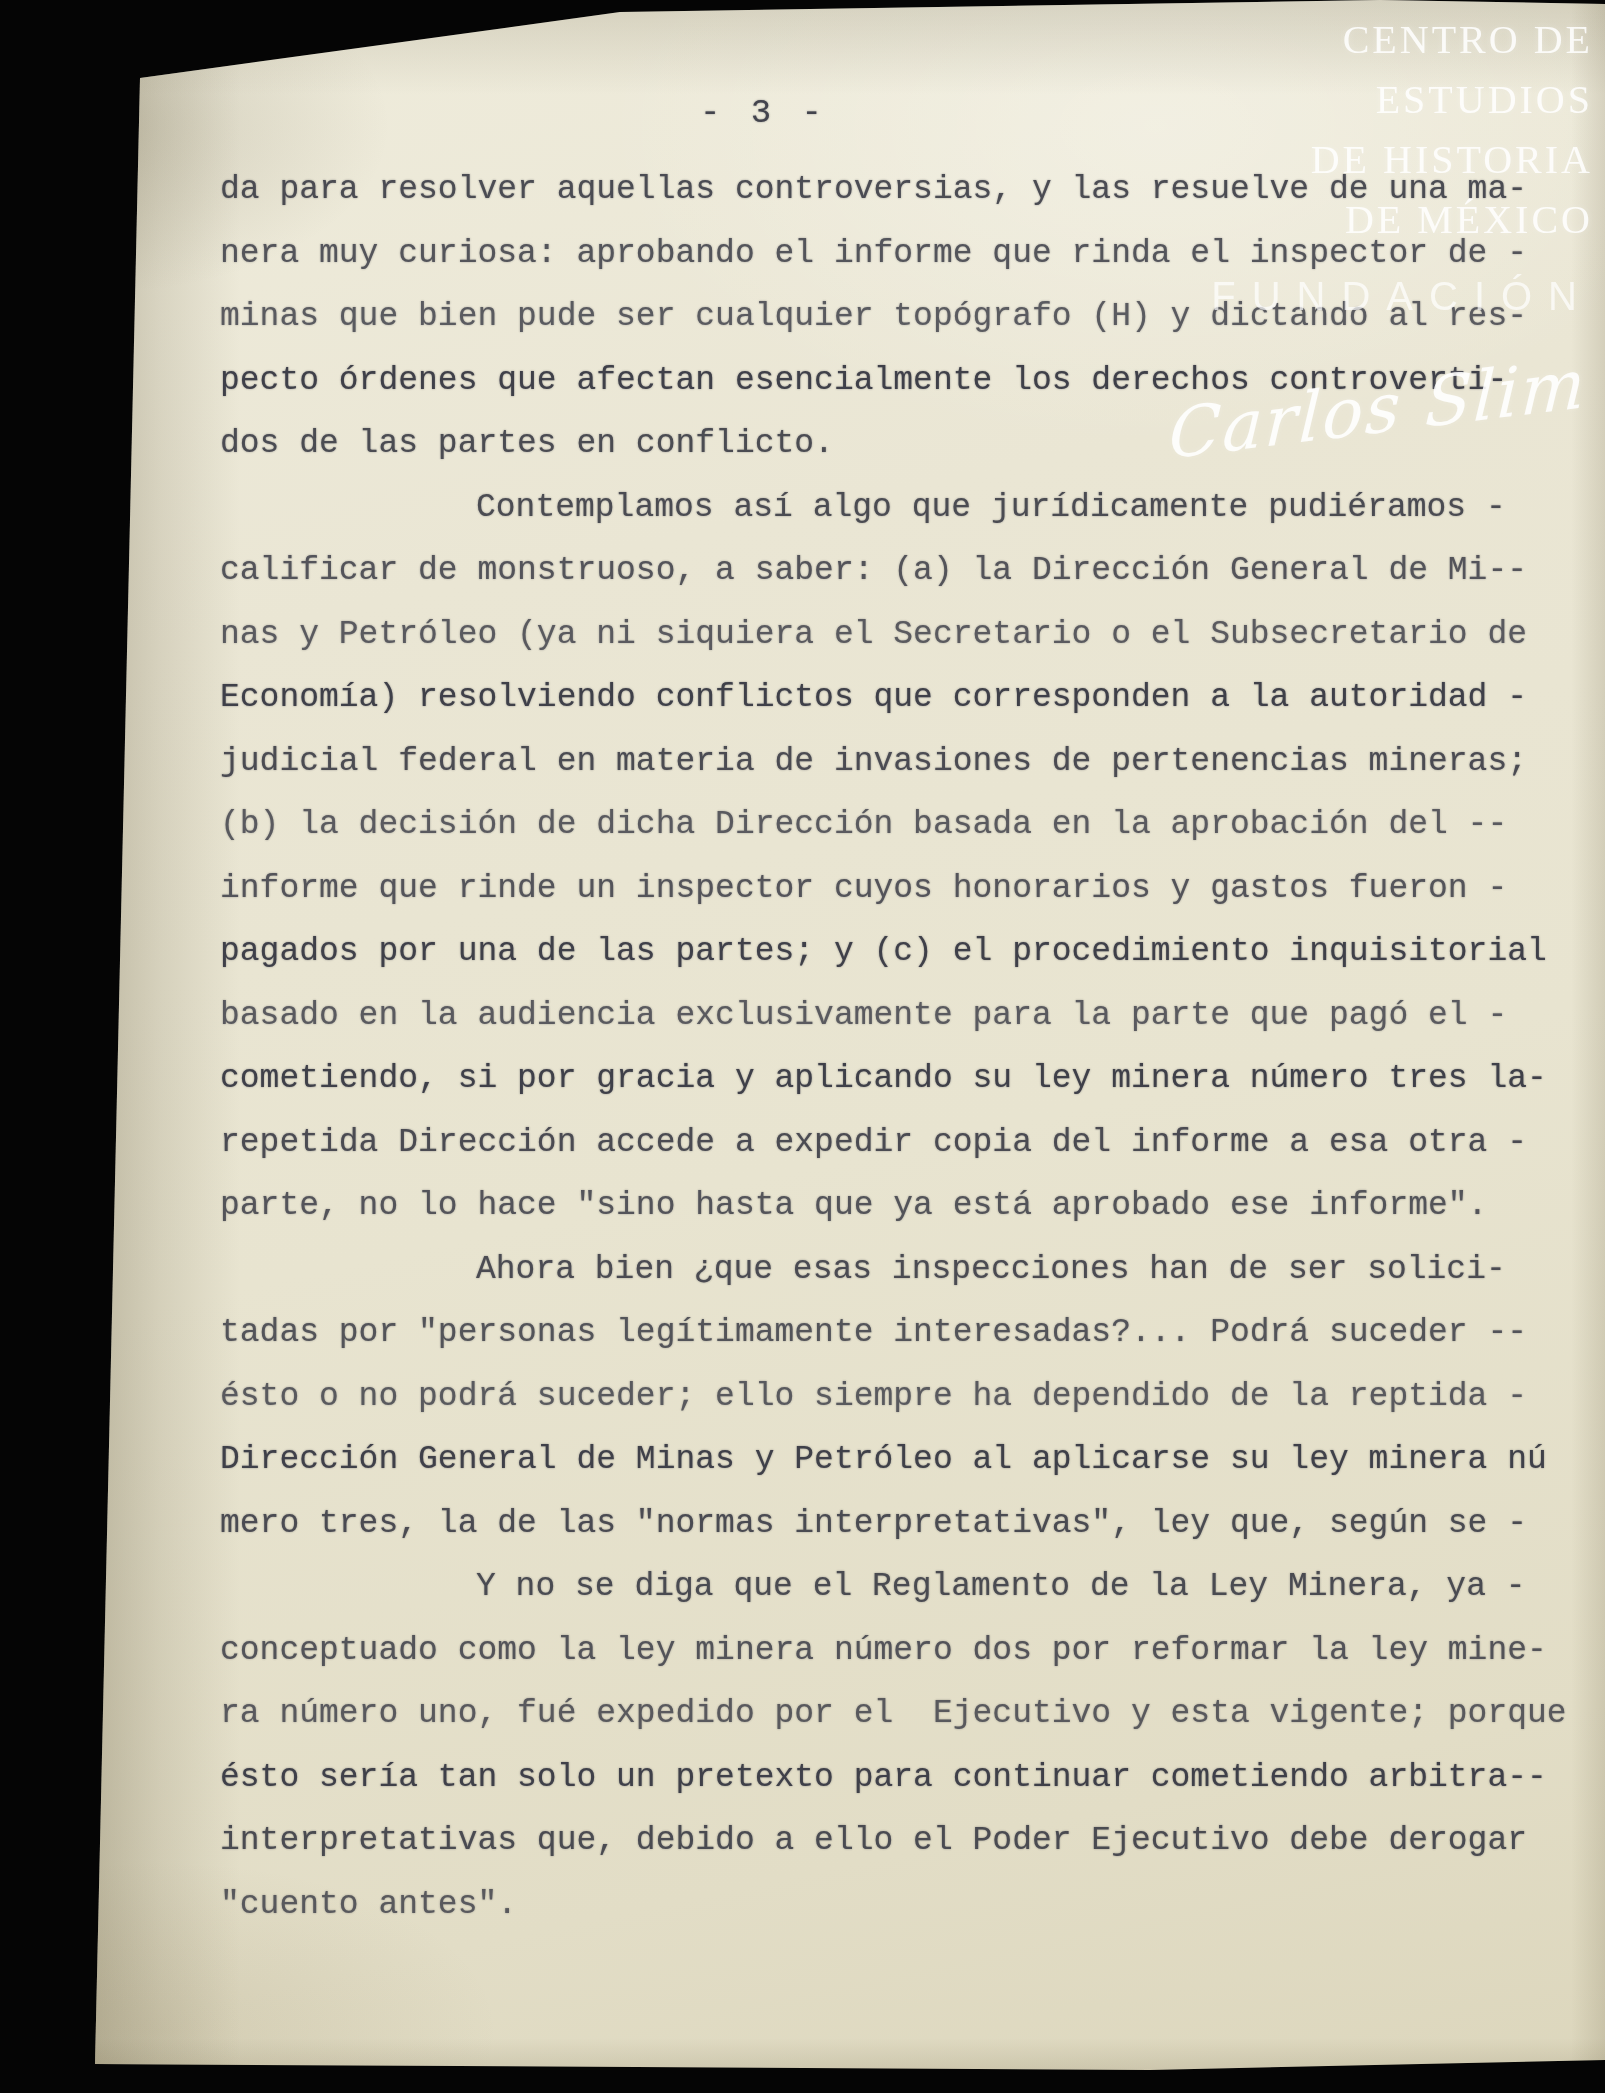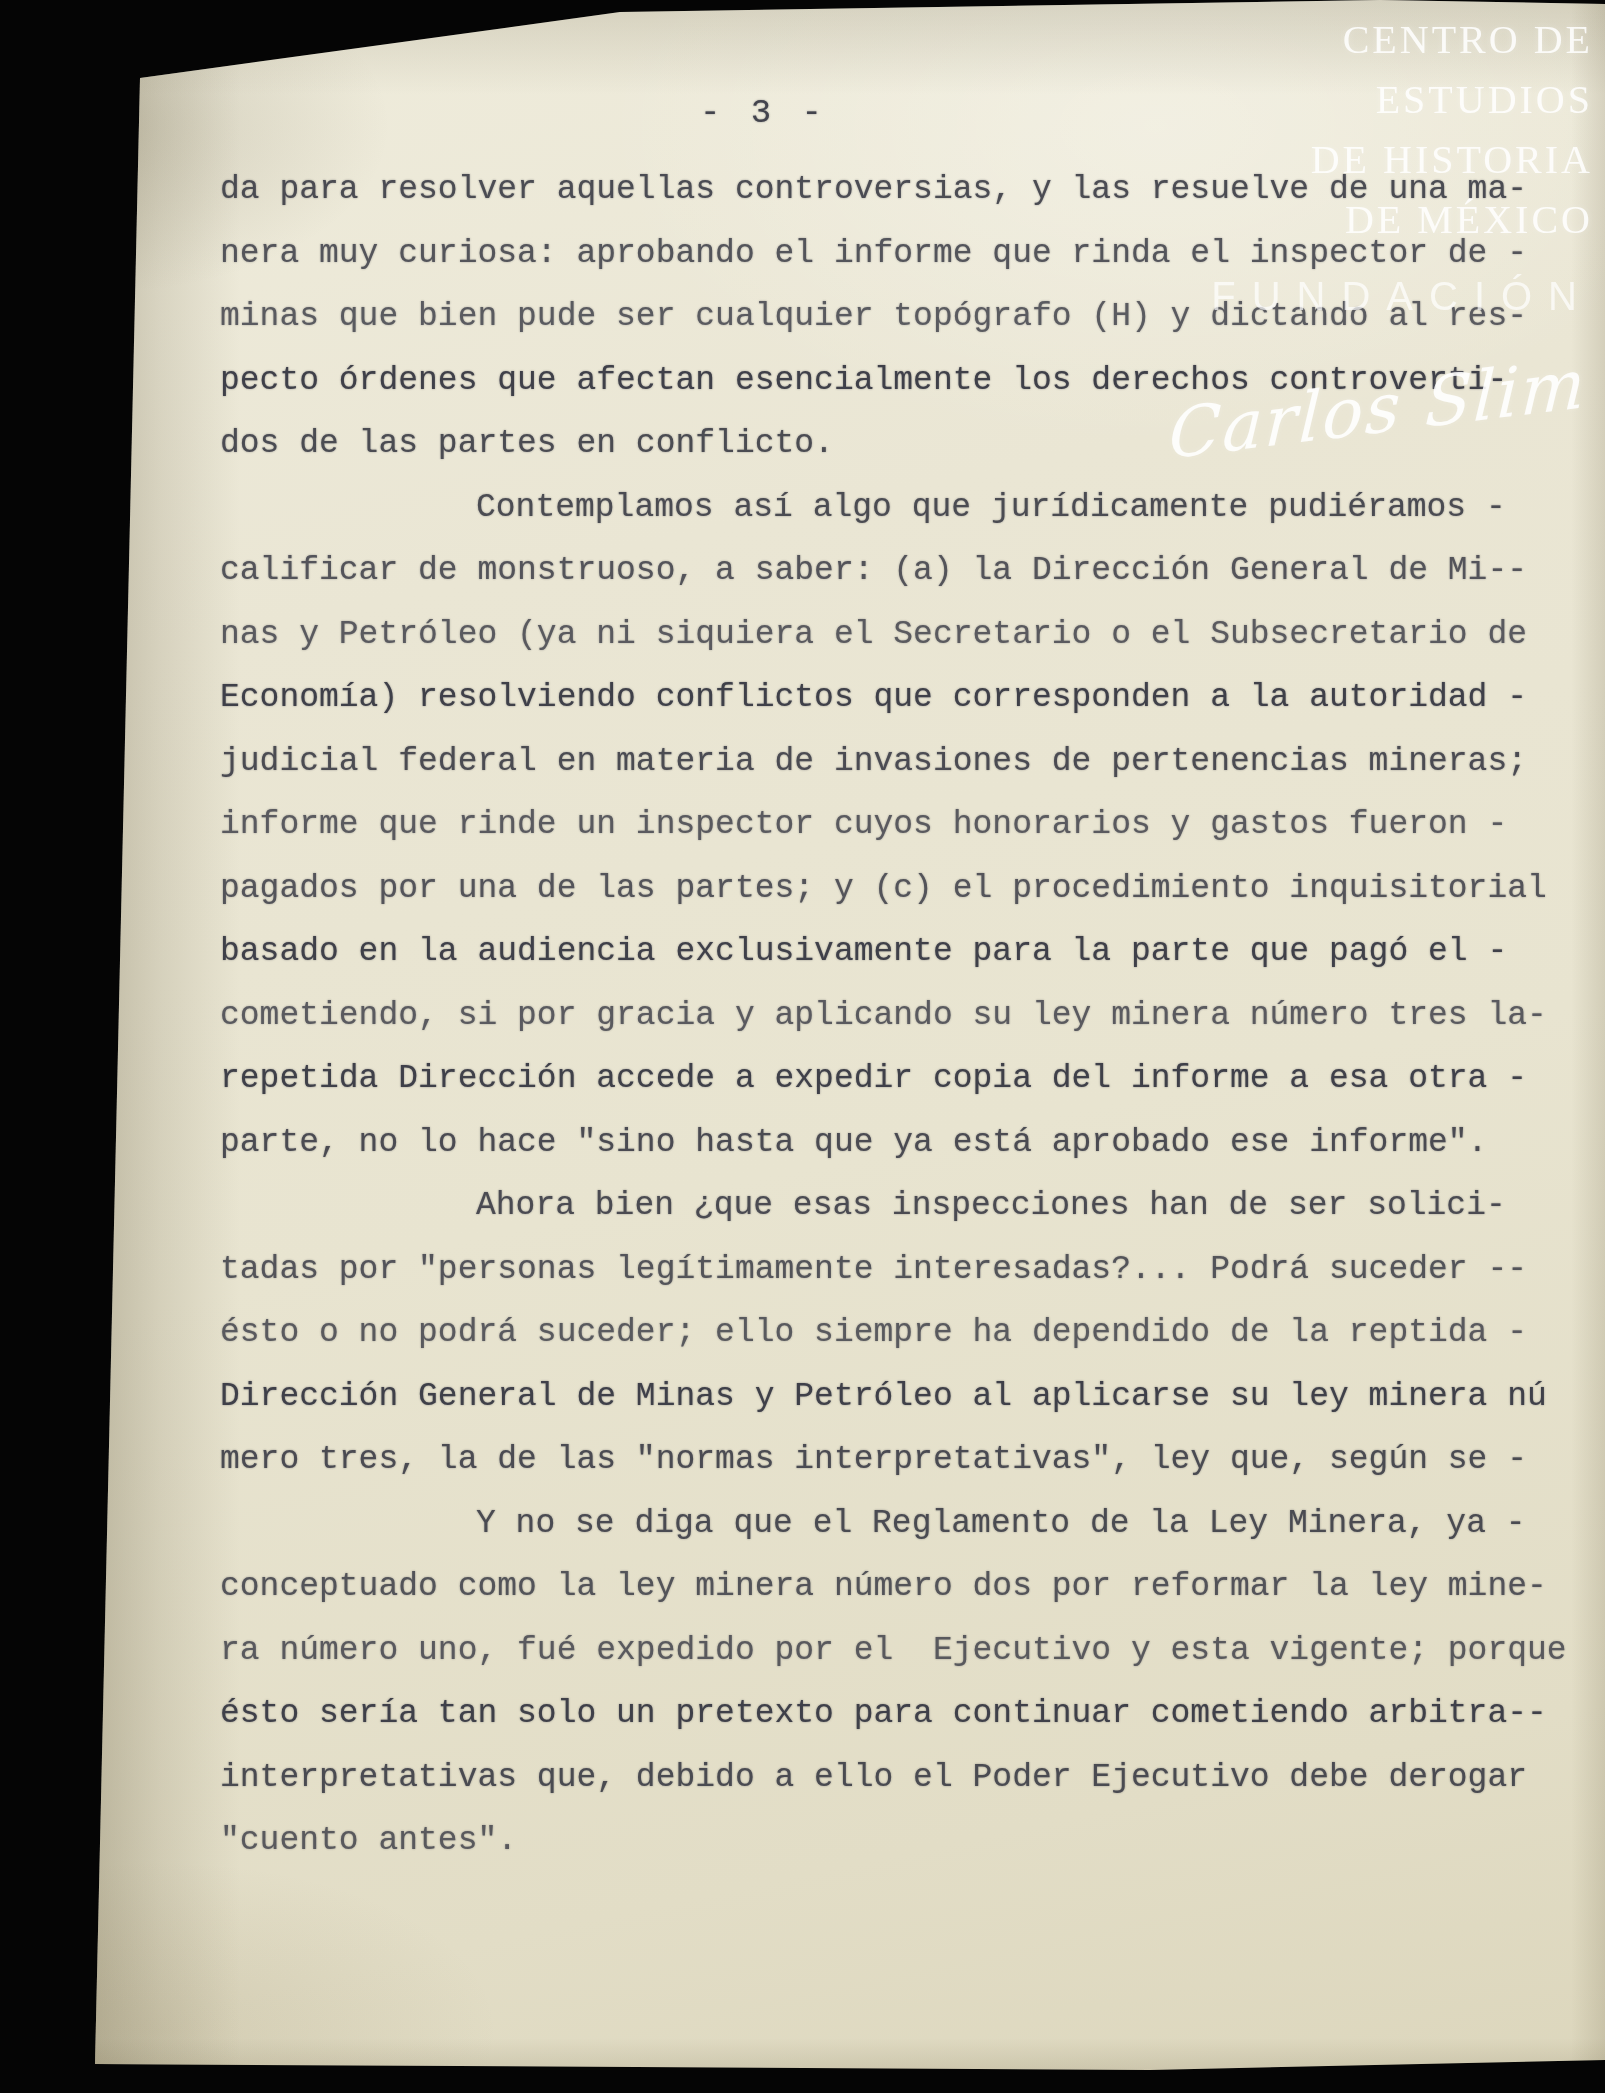--- a/index.html
+++ b/index.html
@@ -96,20 +96,21 @@
         <div class="line">minas que bien pude ser cualquier topógrafo (H) y dictando al res-</div>
         <div class="line">pecto órdenes que afectan esencialmente los derechos controverti-</div>
         <div class="line">dos de las partes en conflicto.</div>
       </div>
       <div class="para indent">
         <div class="line">Contemplamos así algo que jurídicamente pudiéramos -</div>
         <div class="line">calificar de monstruoso, a saber: (a) la Dirección General de Mi--</div>
         <div class="line">nas y Petróleo (ya ni siquiera el Secretario o el Subsecretario de</div>
         <div class="line">Economía) resolviendo conflictos que corresponden a la autoridad -</div>
         <div class="line">judicial federal en materia de invasiones de pertenencias mineras;</div>
+        <div class="line">(b) la decisión de dicha Dirección basada en la aprobación del --</div>
         <div class="line">informe que rinde un inspector cuyos honorarios y gastos fueron -</div>
         <div class="line">pagados por una de las partes; y (c) el procedimiento inquisitorial</div>
         <div class="line">basado en la audiencia exclusivamente para la parte que pagó el -</div>
         <div class="line">cometiendo, si por gracia y aplicando su ley minera número tres la-</div>
         <div class="line">repetida Dirección accede a expedir copia del informe a esa otra -</div>
         <div class="line">parte, no lo hace "sino hasta que ya está aprobado ese informe".</div>
       </div>
       <div class="para indent">
         <div class="line">Ahora bien ¿que esas inspecciones han de ser solici-</div>
         <div class="line">tadas por "personas legítimamente interesadas?... Podrá suceder --</div>

